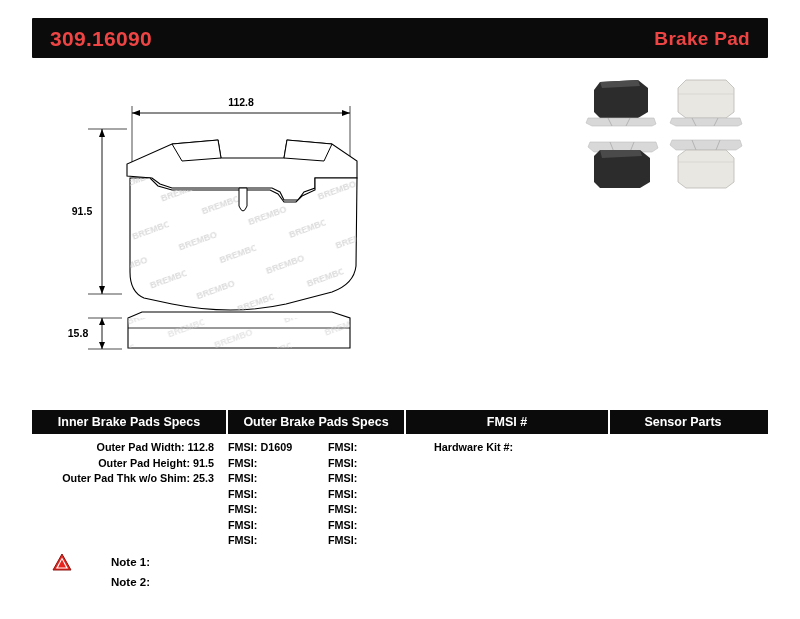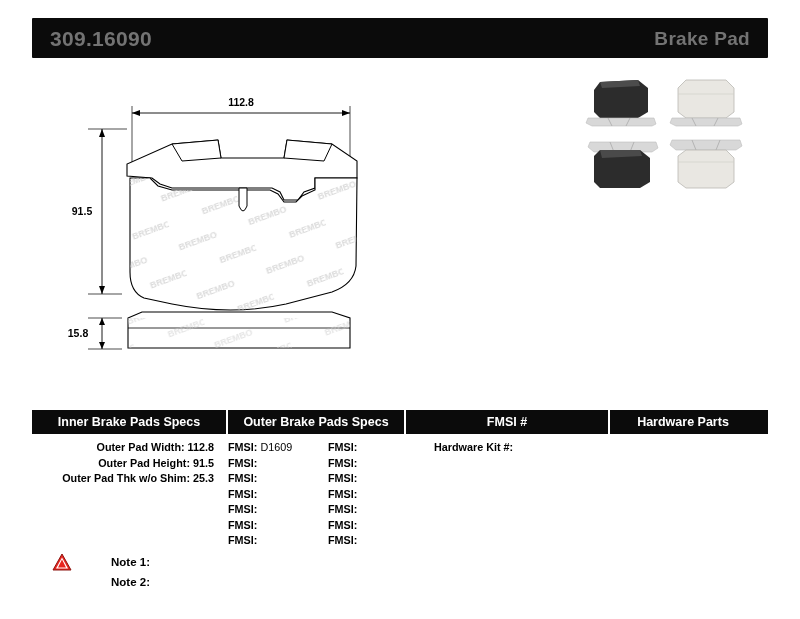--- a/index.html
+++ b/index.html
@@ -24,21 +24,21 @@
   }
 
   
   .header {
     position: absolute;
     left: 32px;
     top: 18px;
     width: 736px;
     height: 40px;
     background: #0b0b0b;
-    color: #737373;
+    color: #ef4444;
     border-radius: 1px;
   }
   .header .part-number {
     position: absolute;
     left: 18px;
     top: 9px;
     font-size: 21px;
     font-weight: bold;
     letter-spacing: 0.3px;
   }
@@ -118,21 +118,21 @@
     display: grid;
     grid-template-columns: 100px 100px;
     row-gap: 0px;
   }
   .fmsi-cell {
     font-size: 10.8px;
     font-weight: bold;
     line-height: 15.5px;
     white-space: nowrap;
   }
-  .fmsi-val { font-weight: normal; }
+  .fmsi-val { font-weight: bold; }
 
   
   .notes {
     position: absolute;
     left: 52px;
     top: 552px;
     width: 300px;
   }
   .note-row {
     display: flex;
@@ -311,21 +311,21 @@
         <path d="M100,88 L156,88" stroke="#cfccc6" stroke-width="0.6"></path>
       </g>
     </svg>
   </div>
 
   <div class="specs">
     <div class="specs-head">
       <div class="col-inner">Inner Brake Pads Specs</div>
       <div class="col-outer">Outer Brake Pads Specs</div>
       <div class="col-fmsi">FMSI #</div>
-      <div class="col-rel">Hardware Parts</div>
+      <div class="col-rel">Sensor Parts</div>
     </div>
 
     <div class="specs-body">
 
       <div class="body-outer">
         <div class="spec-line">Outer Pad Width: 112.8</div>
         <div class="spec-line">Outer Pad Height: 91.5</div>
         <div class="spec-line">Outer Pad Thk w/o Shim: 25.3</div>
       </div>
 

